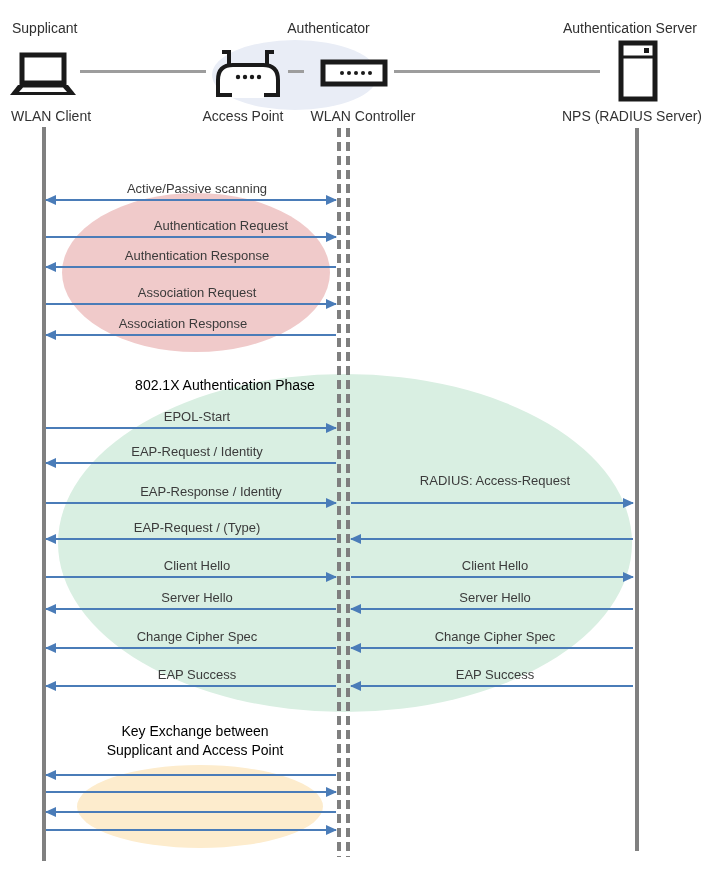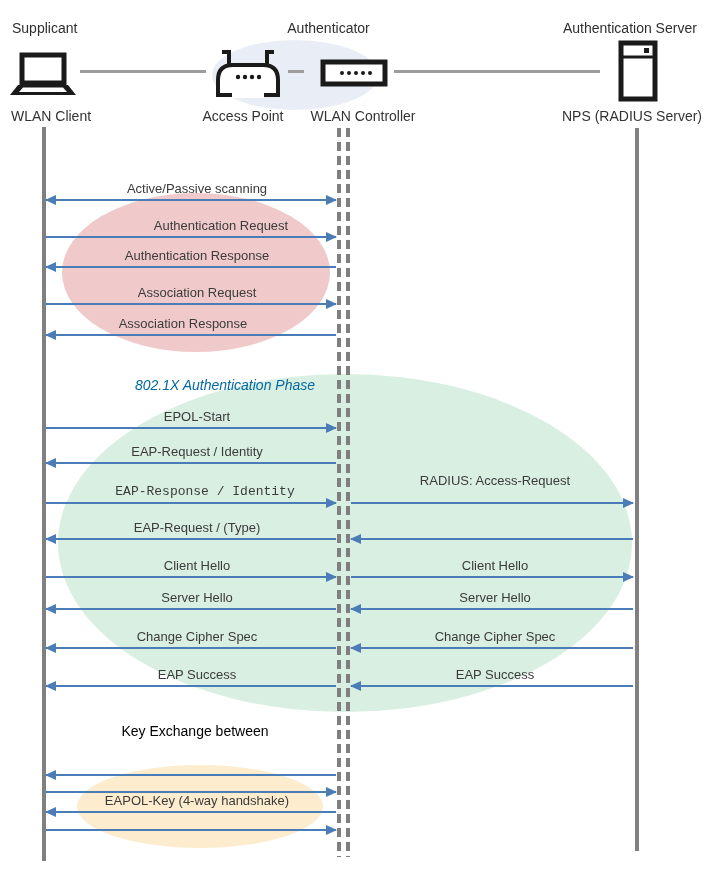--- a/index.html
+++ b/index.html
@@ -20,21 +20,21 @@
     position:absolute; width:4px; background:
       repeating-linear-gradient(to bottom,#7f7f7f 0px,#7f7f7f 9px,transparent 9px,transparent 14px);
   }
   
   .connector{position:absolute; height:3px; background:#9d9d9d;}
   
   .role-label{position:absolute; font-size:14px; color:#2f2f2f; white-space:nowrap;}
   .node-label{position:absolute; font-size:14px; color:#333; white-space:nowrap; transform:translateX(-50%);}
   .phase-title{position:absolute; font-size:14px; white-space:nowrap; transform:translateX(-50%);}
   .phase-wireless{color:#b02b2f;}
-  .phase-auth{color:#0369a1;font-style:italic;}
+  .phase-auth{color:#000000;}
   .phase-key{color:#000000; text-align:center;}
   
   .msg-line{position:absolute; height:2px; background:#4a7cb8;}
   .msg-head{position:absolute; width:0; height:0; border-top:5px solid transparent; border-bottom:5px solid transparent;}
   .msg-head.r{border-left:11px solid #4a7cb8;}
   .msg-head.l{border-right:11px solid #4a7cb8;}
   .msg-label{position:absolute; font-size:13px; color:#3b3b3b; white-space:nowrap; transform:translateX(-50%); line-height:16px;}
   svg{display:block;}
 </style>
 </head>
@@ -97,20 +97,21 @@
     </svg>
   </div>
 
   <div class="node-label" style="left:51px;  top:108px;">WLAN Client</div>
   <div class="node-label" style="left:243px; top:108px;">Access Point</div>
   <div class="node-label" style="left:363px; top:108px;">WLAN Controller</div>
   <div class="node-label" style="left:632px; top:108px;">NPS (RADIUS Server)</div>
 
   <div class="phase-title phase-auth" style="left:225px; top:377px;">802.1X Authentication Phase</div>
   <div class="phase-title phase-key" style="left:195px; top:723px;">Key Exchange between</div>
+  <div class="phase-title phase-key" style="left:195px; top:742px;">Supplicant and Access Point</div>
 
   <div class="abs" style="left:0; top:0; width:685px; height:875px;">
       <div class="msg-line" style="left: 46px; top: 199px; width: 290px;"></div>
       <div class="msg-head r" style="left: 326px; top: 195px;"></div>
       <div class="msg-head l" style="left: 45px; top: 195px;"></div>
       <div class="msg-label" style="left: 197px; top: 181px;">Active/Passive scanning</div>
       <div class="msg-line" style="left: 46px; top: 236px; width: 290px;"></div>
       <div class="msg-head r" style="left: 326px; top: 232px;"></div>
       <div class="msg-label" style="left: 197px; top: 218px; margin-left: 24px;">Authentication Request</div>
       <div class="msg-line" style="left: 46px; top: 266px; width: 290px;"></div>
@@ -123,21 +124,21 @@
       <div class="msg-head l" style="left: 45px; top: 330px;"></div>
       <div class="msg-label" style="left: 183px; top: 316px;">Association Response</div>
       <div class="msg-line" style="left: 46px; top: 427px; width: 290px;"></div>
       <div class="msg-head r" style="left: 326px; top: 423px;"></div>
       <div class="msg-label" style="left: 197px; top: 409px;">EPOL-Start</div>
       <div class="msg-line" style="left: 46px; top: 462px; width: 290px;"></div>
       <div class="msg-head l" style="left: 45px; top: 458px;"></div>
       <div class="msg-label" style="left: 197px; top: 444px;">EAP-Request / Identity</div>
       <div class="msg-line" style="left: 46px; top: 502px; width: 290px;"></div>
       <div class="msg-head r" style="left: 326px; top: 498px;"></div>
-      <div class="msg-label" style="left: 205px; top: 484px; font-family: Liberation Mono, monospace;">EAP-Response / Identity</div>
+      <div class="msg-label" style="left: 211px; top: 484px;">EAP-Response / Identity</div>
       <div class="msg-line" style="left: 351px; top: 502px; width: 282px;"></div>
       <div class="msg-head r" style="left: 623px; top: 498px;"></div>
       <div class="msg-label" style="left: 495px; top: 473px;">RADIUS: Access-Request</div>
       <div class="msg-line" style="left: 46px; top: 538px; width: 290px;"></div>
       <div class="msg-head l" style="left: 45px; top: 534px;"></div>
       <div class="msg-label" style="left: 197px; top: 520px;">EAP-Request / (Type)</div>
       <div class="msg-line" style="left: 351px; top: 538px; width: 282px;"></div>
       <div class="msg-head l" style="left: 350px; top: 534px;"></div>
       <div class="msg-line" style="left: 46px; top: 576px; width: 290px;"></div>
       <div class="msg-head r" style="left: 326px; top: 572px;"></div>
@@ -162,18 +163,17 @@
       <div class="msg-label" style="left: 197px; top: 667px;">EAP Success</div>
       <div class="msg-line" style="left: 351px; top: 685px; width: 282px;"></div>
       <div class="msg-head l" style="left: 350px; top: 681px;"></div>
       <div class="msg-label" style="left: 495px; top: 667px;">EAP Success</div>
       <div class="msg-line" style="left: 46px; top: 774px; width: 290px;"></div>
       <div class="msg-head l" style="left: 45px; top: 770px;"></div>
       <div class="msg-line" style="left: 46px; top: 791px; width: 290px;"></div>
       <div class="msg-head r" style="left: 326px; top: 787px;"></div>
       <div class="msg-line" style="left: 46px; top: 811px; width: 290px;"></div>
       <div class="msg-head l" style="left: 45px; top: 807px;"></div>
-      <div class="msg-label" style="left: 197px; top: 793px;">EAPOL-Key (4-way handshake)</div>
       <div class="msg-line" style="left: 46px; top: 829px; width: 290px;"></div>
       <div class="msg-head r" style="left: 326px; top: 825px;"></div>
     </div>
 
 </div>
 
 </body></html>

